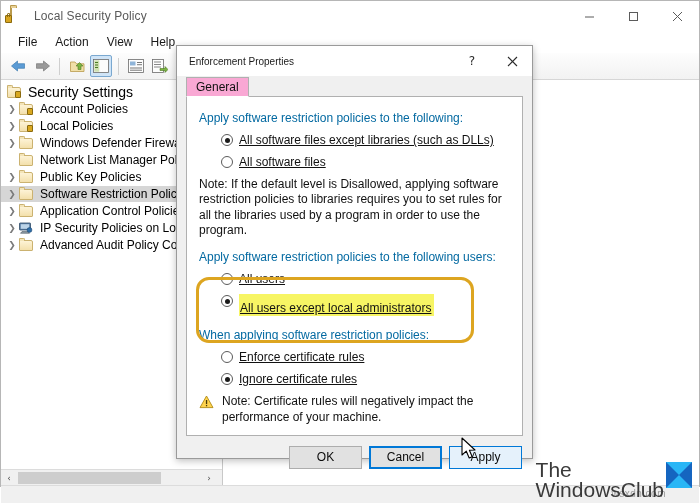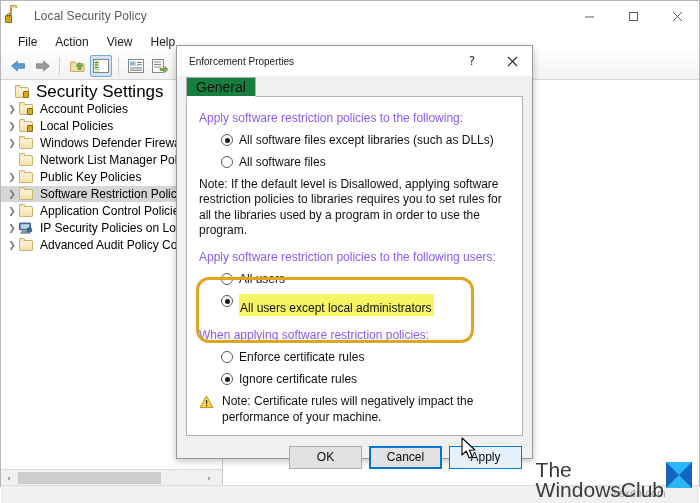--- a/index.html
+++ b/index.html
@@ -222,22 +222,22 @@
   .net-ic {
     position: absolute;
     bottom: 1px; left: 0;
     width: 14px; height: 12px;
   }
   .tree-row .tlabel {
     overflow: hidden;
     text-overflow: clip;
   }
   .tree-row.root {
-    padding-left: 14px;
-    font-size: 17px;
+    padding-left: 6px;
+    font-size: 14px;
   }
 
   .tree-scroll {
     position: absolute;
     left: 0; right: 0; bottom: 0;
     height: 16px;
     background: #f0f0f0;
     border-top: 1px solid #dcdcdc;
     display: flex;
     align-items: center;
@@ -325,50 +325,51 @@
     align-items: flex-end;
     height: 21px;
     position: relative;
     z-index: 2;
   }
   .tab {
     height: 20px;
     padding: 0 9px;
     display: flex;
     align-items: center;
-    font-size: 14px;
-    background: #15803d;
+    font-size: 12px;
+    background: #f9a8d4;
     border: 1px solid #b0b0b0;
     border-bottom: 1px solid #ffffff;
     box-sizing: border-box;
     color: #111;
   }
   .tab-page {
     flex: 1;
     background: #ffffff;
     border: 1px solid #b0b0b0;
     margin-top: -1px;
     box-sizing: border-box;
     padding: 14px 12px 10px 12px;
     position: relative;
   }
 
   .grp-label {
     font-size: 12px;
-    color: #8b5cf6;
+    color: #0369a1;
     margin-bottom: 7px;
     line-height: 1.25;
   }
   .radio-row {
     display: flex;
     align-items: flex-start;
     margin-left: 22px;
     margin-bottom: 8px;
     font-size: 12px;
     color: #111;
+    text-decoration: underline;
   }
   .radio {
     width: 12px; height: 12px;
     border: 1px solid #5b5b5b;
     border-radius: 50%;
     background: #ffffff;
     box-sizing: border-box;
     margin-right: 6px;
     flex: 0 0 12px;
     position: relative;

